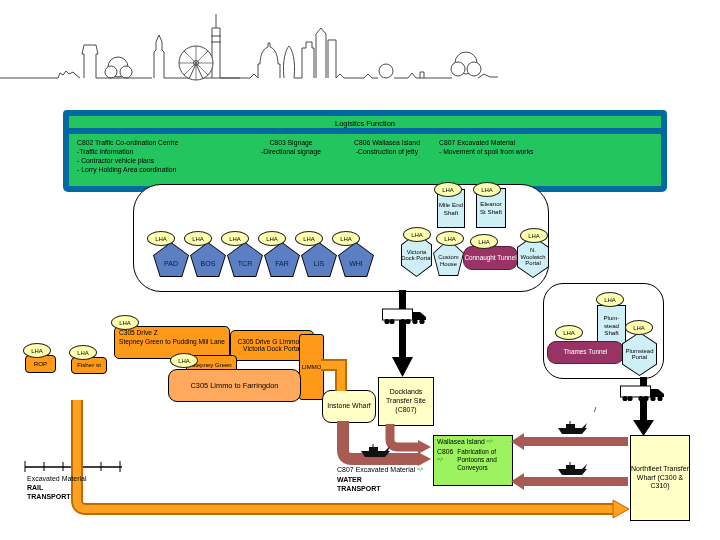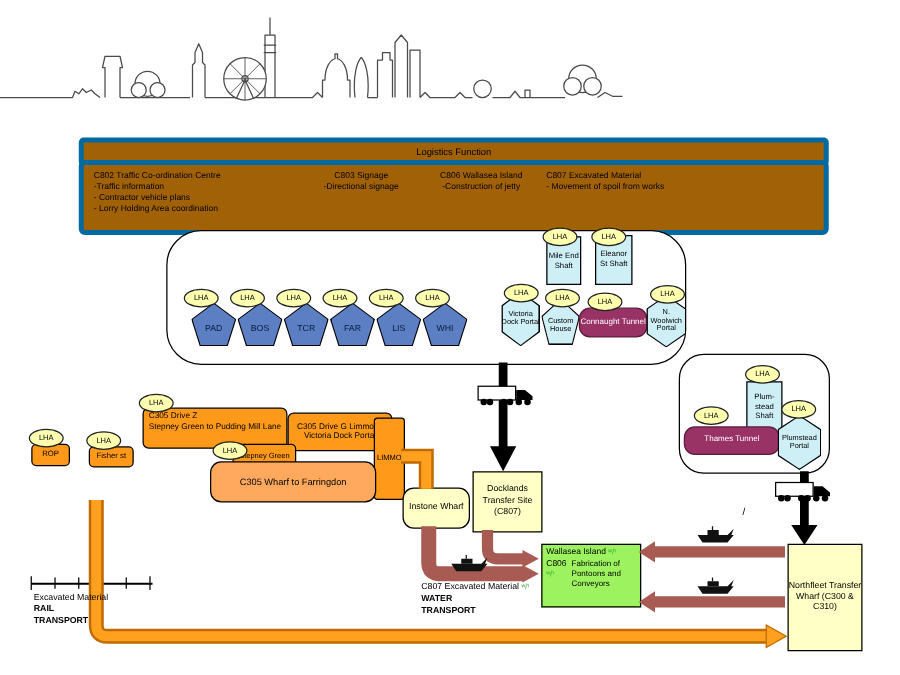--- a/index.html
+++ b/index.html
@@ -1,20 +1,20 @@
 <!DOCTYPE html>
 <html><head>
 <meta charset="utf-8">
 <style>
   html,body{margin:0;padding:0;background:#fff;}
   #stage{position:relative;width:720px;height:540px;background:#fff;overflow:hidden;
          font-family:"Liberation Sans",sans-serif;color:#000;outline:1px solid #bbb;}
   .abs{position:absolute;}
   
-  .yellow{background:#a16207;border:4px solid #0369a1;}
+  .yellow{background:#22c55e;border:6px solid #0369a1;}
   .panel-title{border-radius:4px;display:flex;align-items:center;justify-content:center;
                font-size:7.5px;}
   .fn-col{position:absolute;top:5px;font-size:6.8px;line-height:1.32;}
   .fn-title{white-space:nowrap;}
   
   .lha{position:absolute;width:26px;height:13px;border:1px solid #222;border-radius:50%;
        background:#FFFFB0;display:flex;align-items:center;justify-content:center;
        font-size:6px;z-index:6;}
   
   .shape{position:absolute;z-index:3;}
@@ -249,21 +249,21 @@
   <div class="lha" style="left:69px;top:345px;">
       <span>LHA</span>
     </div>
   <div class="orange-dk osmall" style="left:186px;top:355px;width:49px;height:19px;font-size:6px;">
     <span>Stepney Green</span>
     </div>
   <div class="lha" style="left:170px;top:353px;">
       <span>LHA</span>
     </div>
   <div class="orange-lt osmall" style="left:168px;top:369px;width:131px;height:31px;border-radius:9px;font-size:7.4px;">
-    <span>C305 Wharf to Farringdon</span>
+    <span>C305 Limmo to Farringdon</span>
     </div>
 
   <div class="pale-box" style="left:322px;top:390px;width:52px;height:31px;border-radius:9px;">
     <span>Instone Wharf</span>
     </div>
   <div class="pale-box" style="left:378px;top:377px;width:54px;height:47px;">
     <span>Docklands Transfer Site (C807)</span>
     </div>
   <div class="pale-box" style="left:630px;top:435px;width:58px;height:84px;">
     <span>Northfleet Transfer Wharf (C300 &amp; C310)</span>

